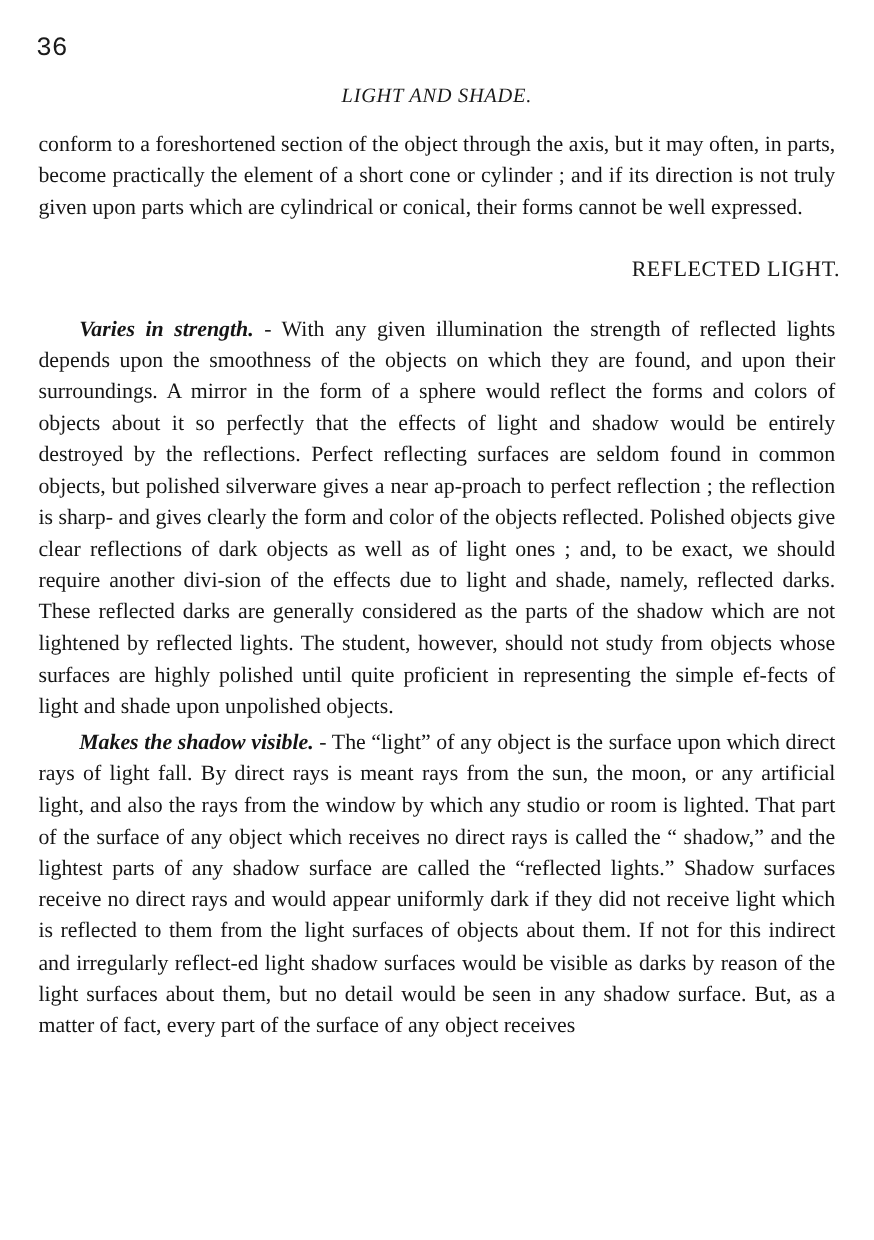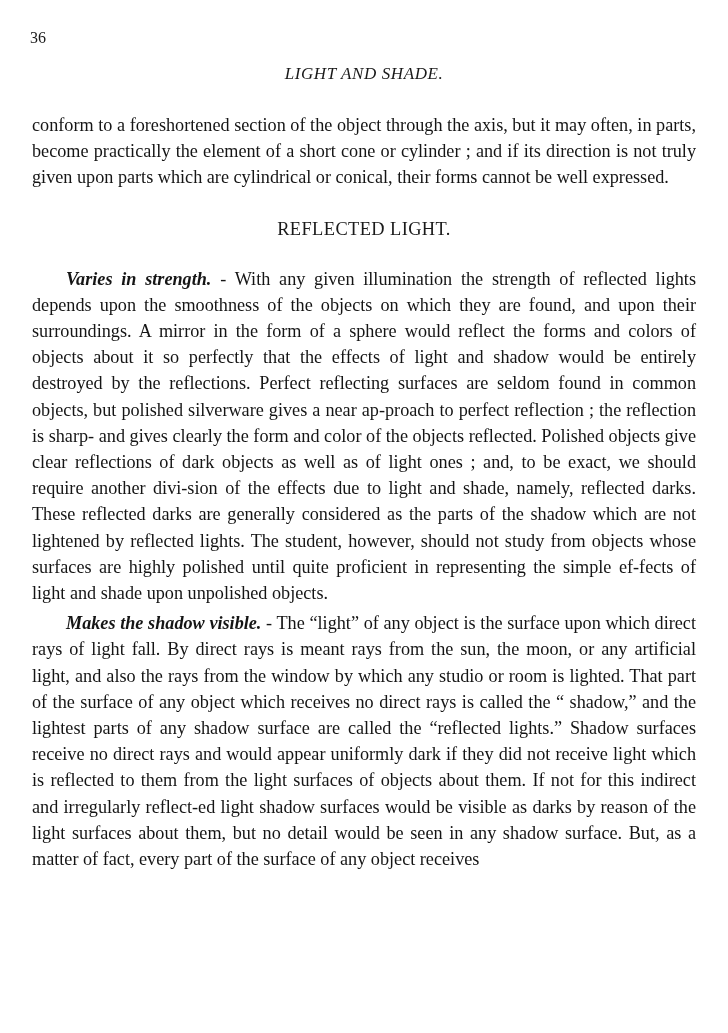--- a/index.html
+++ b/index.html
@@ -13,47 +13,48 @@
     height: 1033px;
     background: #ffffff;
     font-family: "Liberation Serif", serif;
     color: #1a1a1a;
     overflow: hidden;
   }
   .page-inner {
     padding: 30px 28px 0 28px;
   }
   .folio {
-    font-size: 16px;
+    font-size: 22px;
     line-height: 1;
     margin: 0 0 18px 2px;
     color: #1a1a1a;
+    font-family: Liberation Mono, monospace;
   }
   .running-head {
     text-align: center;
     font-style: italic;
     font-size: 17px;
     letter-spacing: 0.6px;
-    margin: 0 0 28px 0;
+    margin: 0 0 17px 0;
     color: #1a1a1a;
   }
   p.body-text {
     margin: 4px;
     font-size: 18.2px;
     line-height: 26.2px;
     text-align: justify;
     text-justify: inter-word;
     hyphens: manual;
     color: #151515;
   }
   p.body-text.indent {
     text-indent: 34px;
   }
   .section-head {
-    text-align: center;
+    text-align: right;
     font-size: 18.4px;
     letter-spacing: 0.4px;
     margin: 28px 0 26px 0;
     color: #1a1a1a;
   }
   .runin {
     font-weight: bold;
     font-style: italic;
   }
 </style>

